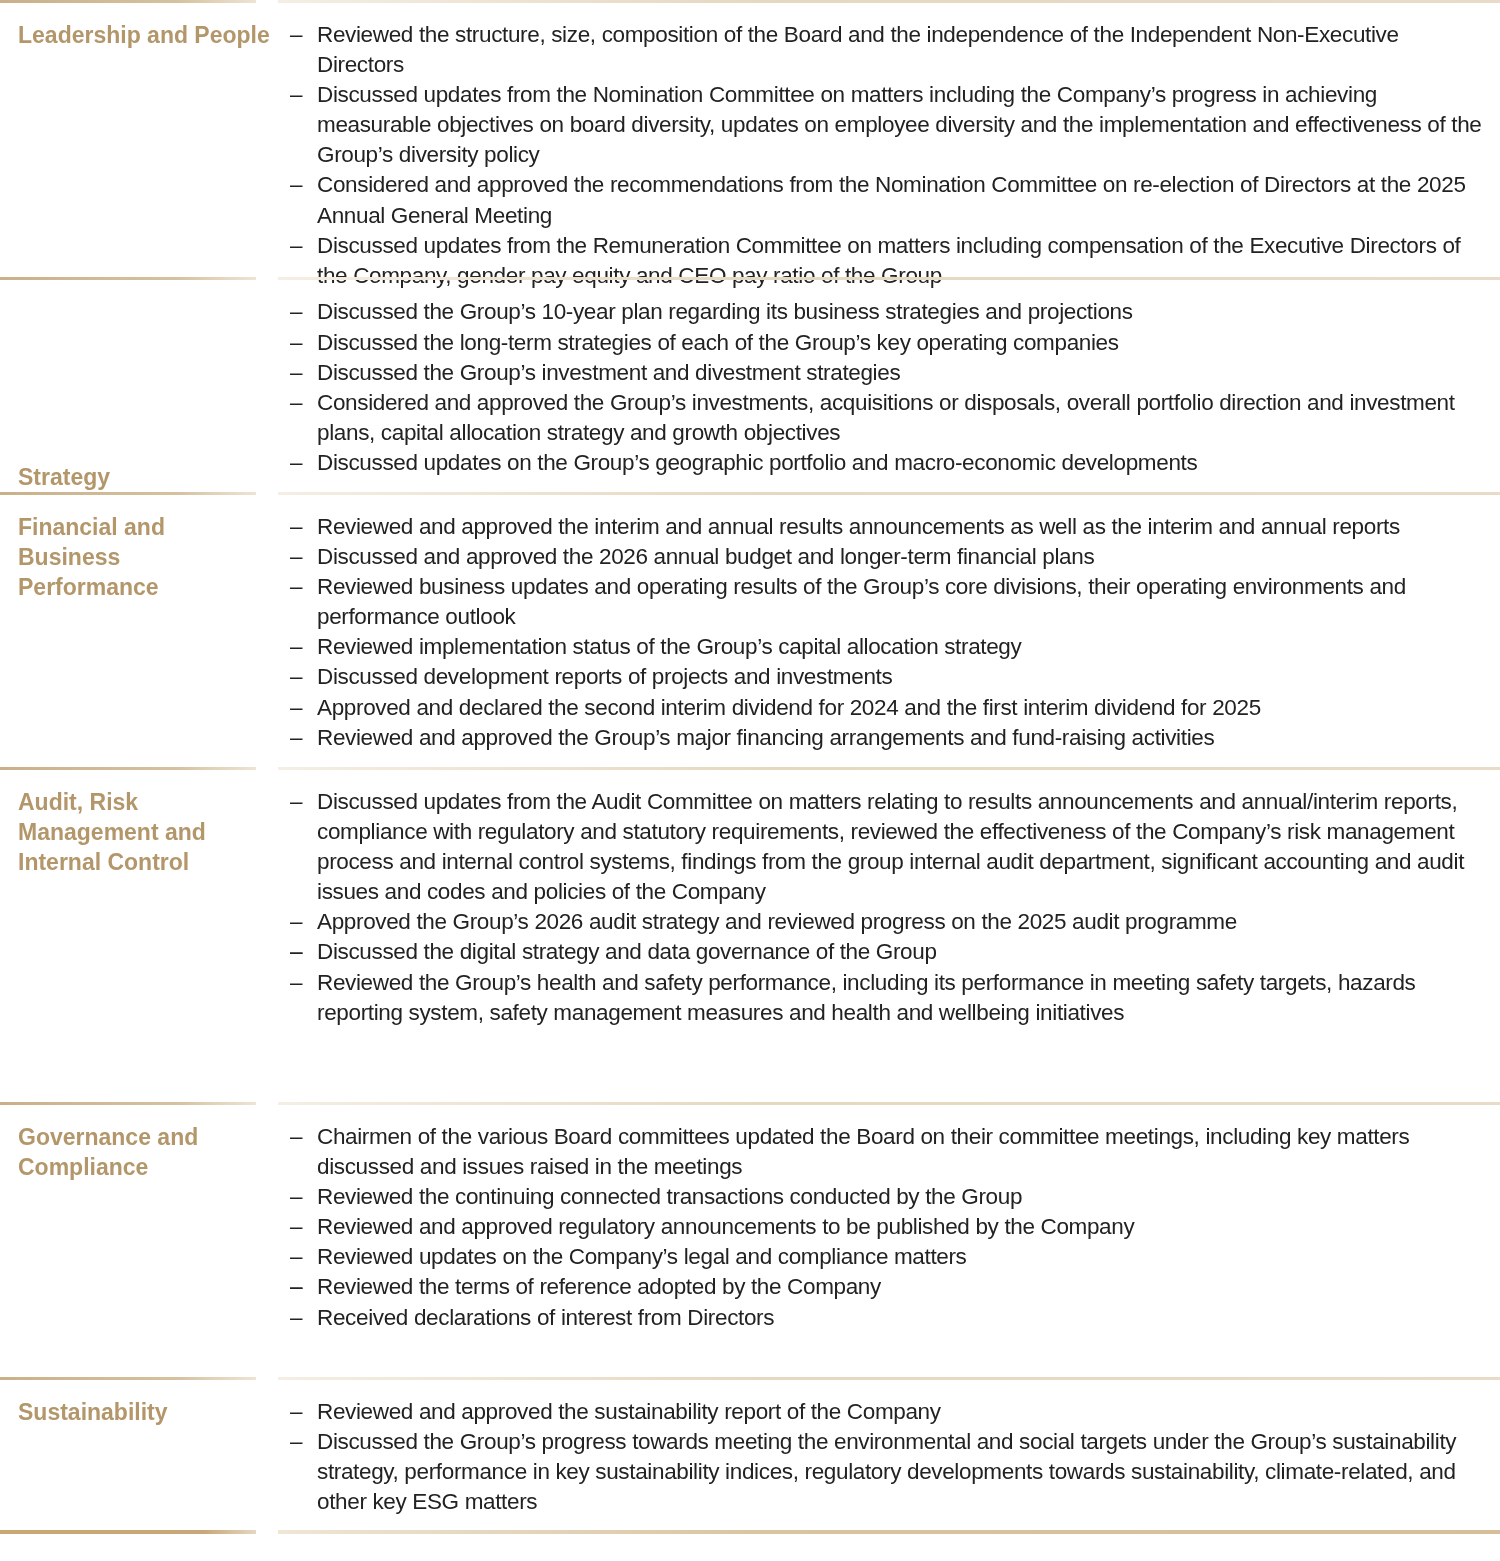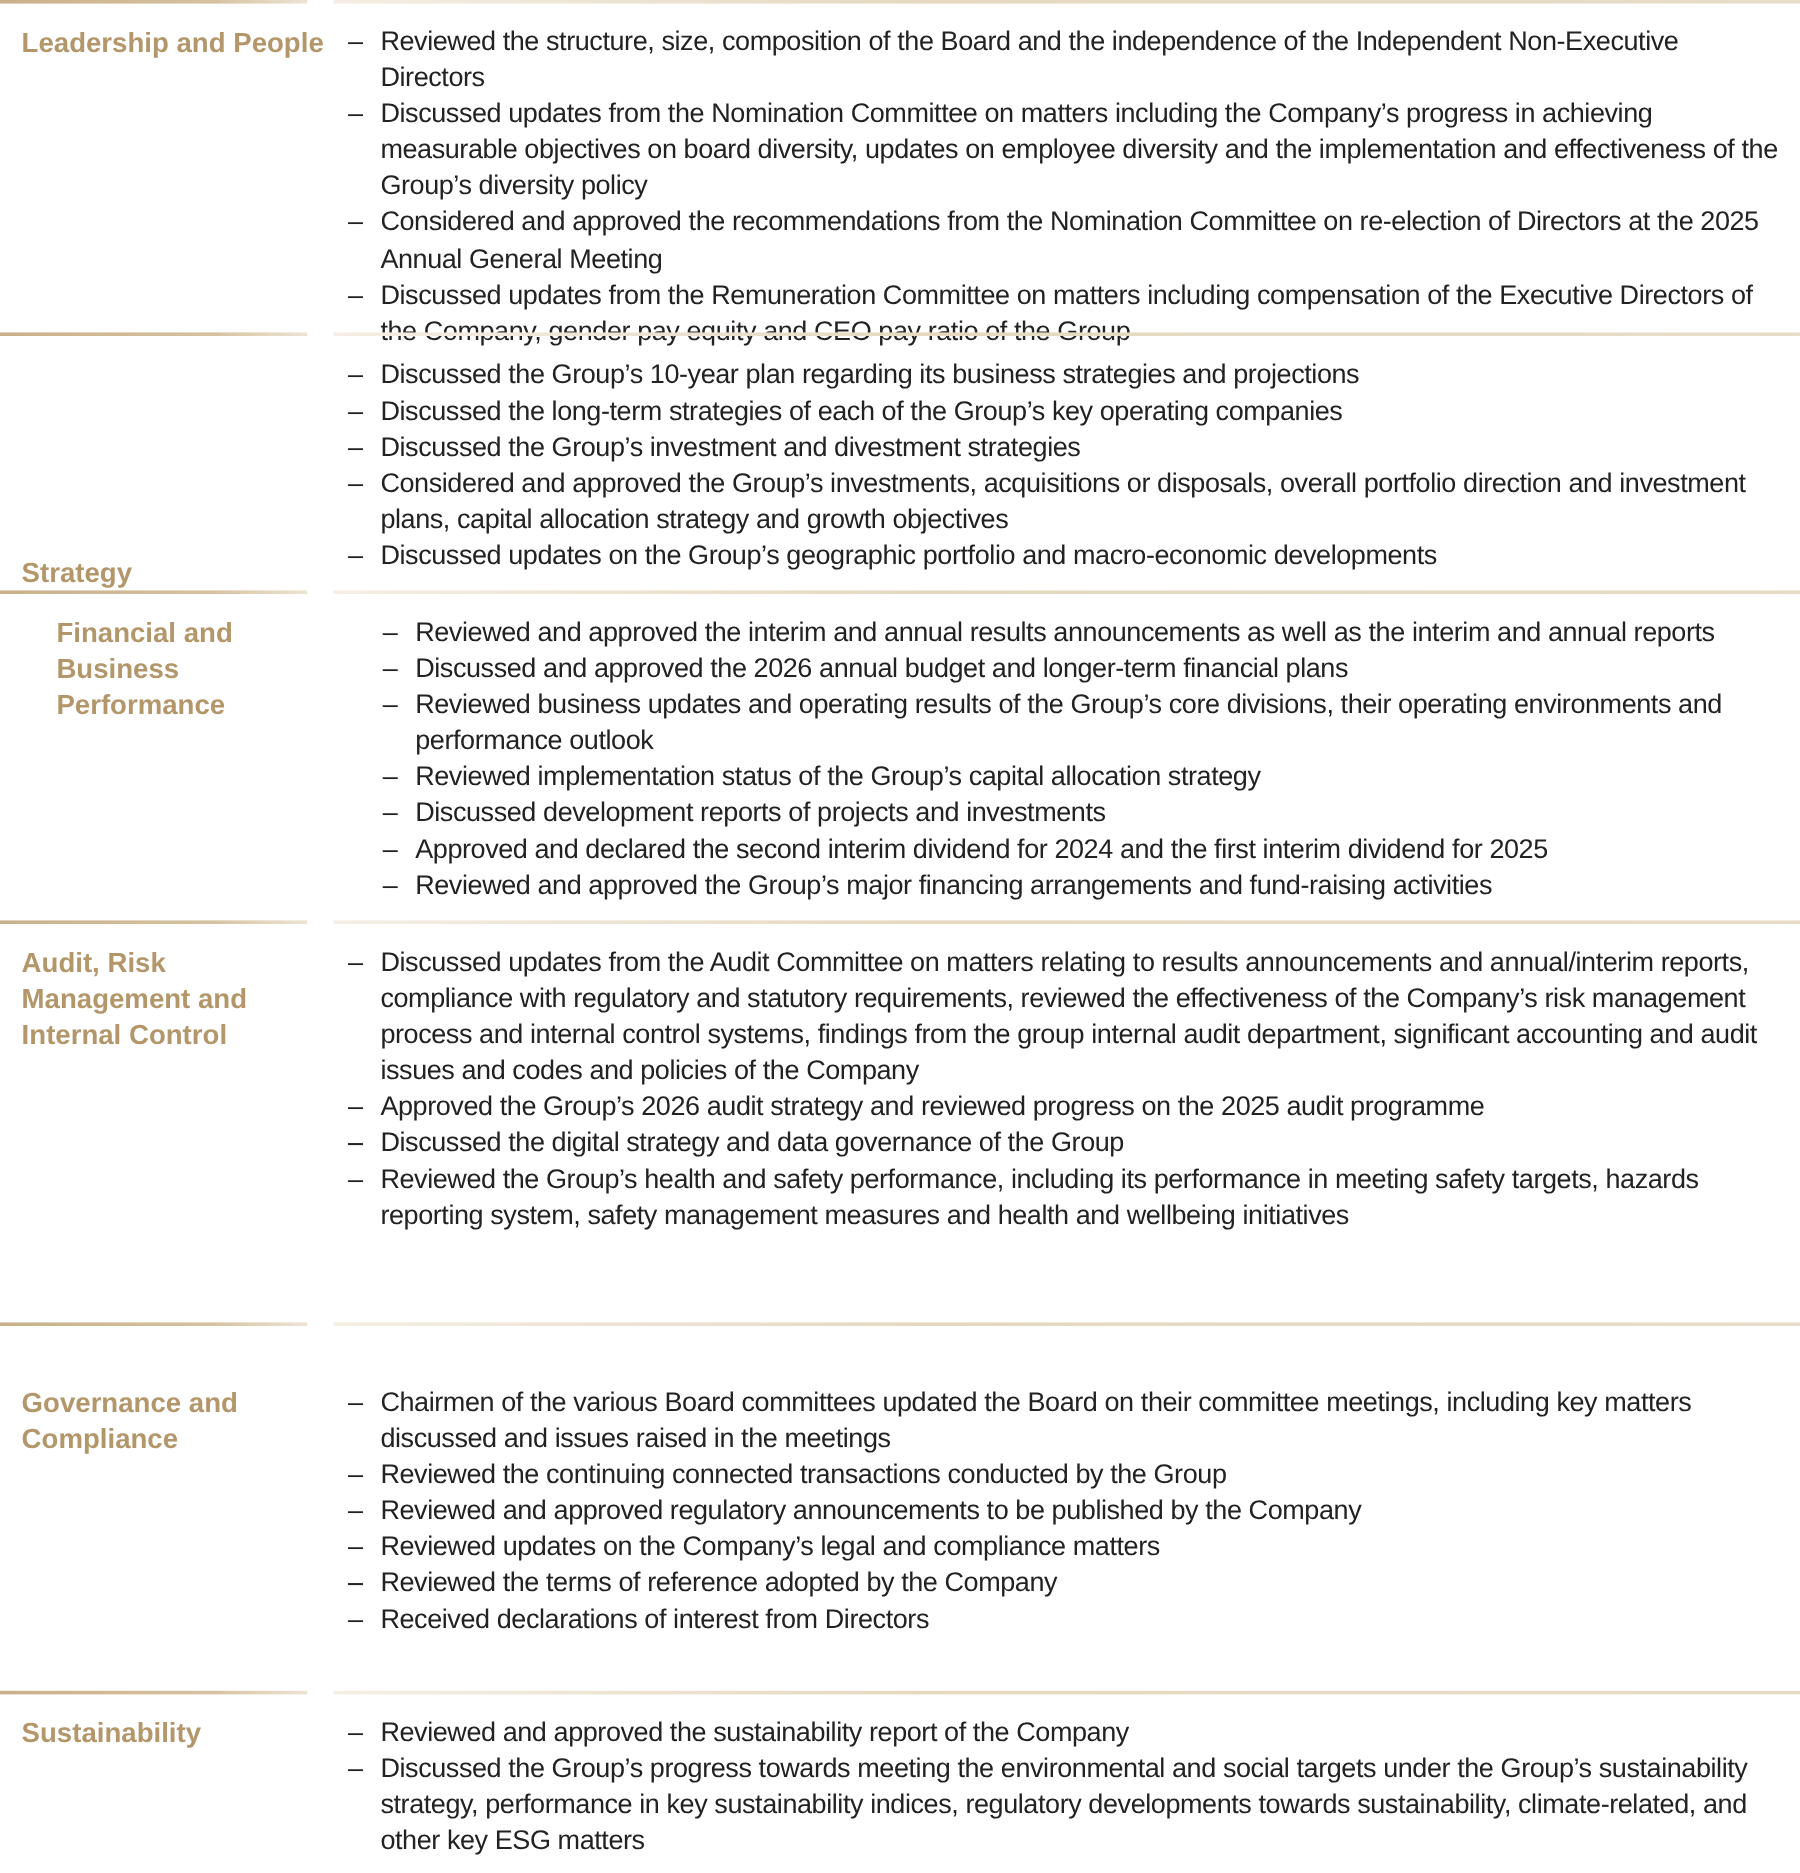--- a/index.html
+++ b/index.html
@@ -106,21 +106,21 @@
       <li><span class="dash">–</span><span>Considered and approved the Group’s investments, acquisitions or disposals, overall portfolio direction and investment plans, capital allocation strategy and growth objectives</span></li>
       <li><span class="dash">–</span><span>Discussed updates on the Group’s geographic portfolio and macro-economic developments</span></li>
     </ul>
   </div>
 
   <div class="rule">
       <div class="l"></div>
       <div class="r"></div>
     </div>
 
-  <div class="section" style="height:271px;margin-left:29px;">
+  <div class="section" style="height:271px;">
     <div class="heading" style="width:278px; padding-right:100px;">Financial and Business Performance</div>
     <ul>
       <li><span class="dash">–</span><span>Reviewed and approved the interim and annual results announcements as well as the interim and annual reports</span></li>
       <li><span class="dash">–</span><span>Discussed and approved the 2026 annual budget and longer-term financial plans</span></li>
       <li><span class="dash">–</span><span>Reviewed business updates and operating results of the Group’s core divisions, their operating environments and performance outlook</span></li>
       <li><span class="dash">–</span><span>Reviewed implementation status of the Group’s capital allocation strategy</span></li>
       <li><span class="dash">–</span><span>Discussed development reports of projects and investments</span></li>
       <li><span class="dash">–</span><span>Approved and declared the second interim dividend for 2024 and the first interim dividend for 2025</span></li>
       <li><span class="dash">–</span><span>Reviewed and approved the Group’s major financing arrangements and fund-raising activities</span></li>
     </ul>
@@ -140,21 +140,21 @@
       <li><span class="dash">–</span><span>Discussed the digital strategy and data governance of the Group</span></li>
       <li><span class="dash">–</span><span>Reviewed the Group’s health and safety performance, including its performance in meeting safety targets, hazards reporting system, safety management measures and health and wellbeing initiatives</span></li>
     </ul>
   </div>
 
   <div class="rule">
       <div class="l"></div>
       <div class="r"></div>
     </div>
 
-  <div class="section" style="height:271px;margin-top:32px;">
+  <div class="section" style="height:271px;">
     <div class="heading" style="padding-right:60px;">Governance and Compliance</div>
     <ul>
       <li><span class="dash">–</span><span>Chairmen of the various Board committees updated the Board on their committee meetings, including key matters discussed and issues raised in the meetings</span></li>
       <li><span class="dash">–</span><span>Reviewed the continuing connected transactions conducted by the Group</span></li>
       <li><span class="dash">–</span><span>Reviewed and approved regulatory announcements to be published by the Company</span></li>
       <li><span class="dash">–</span><span>Reviewed updates on the Company’s legal and compliance matters</span></li>
       <li><span class="dash">–</span></li>
       <li><span class="dash">–</span><span>Reviewed the terms of reference adopted by the Company</span></li>
       <li><span class="dash">–</span><span>Received declarations of interest from Directors</span></li>
     </ul>

